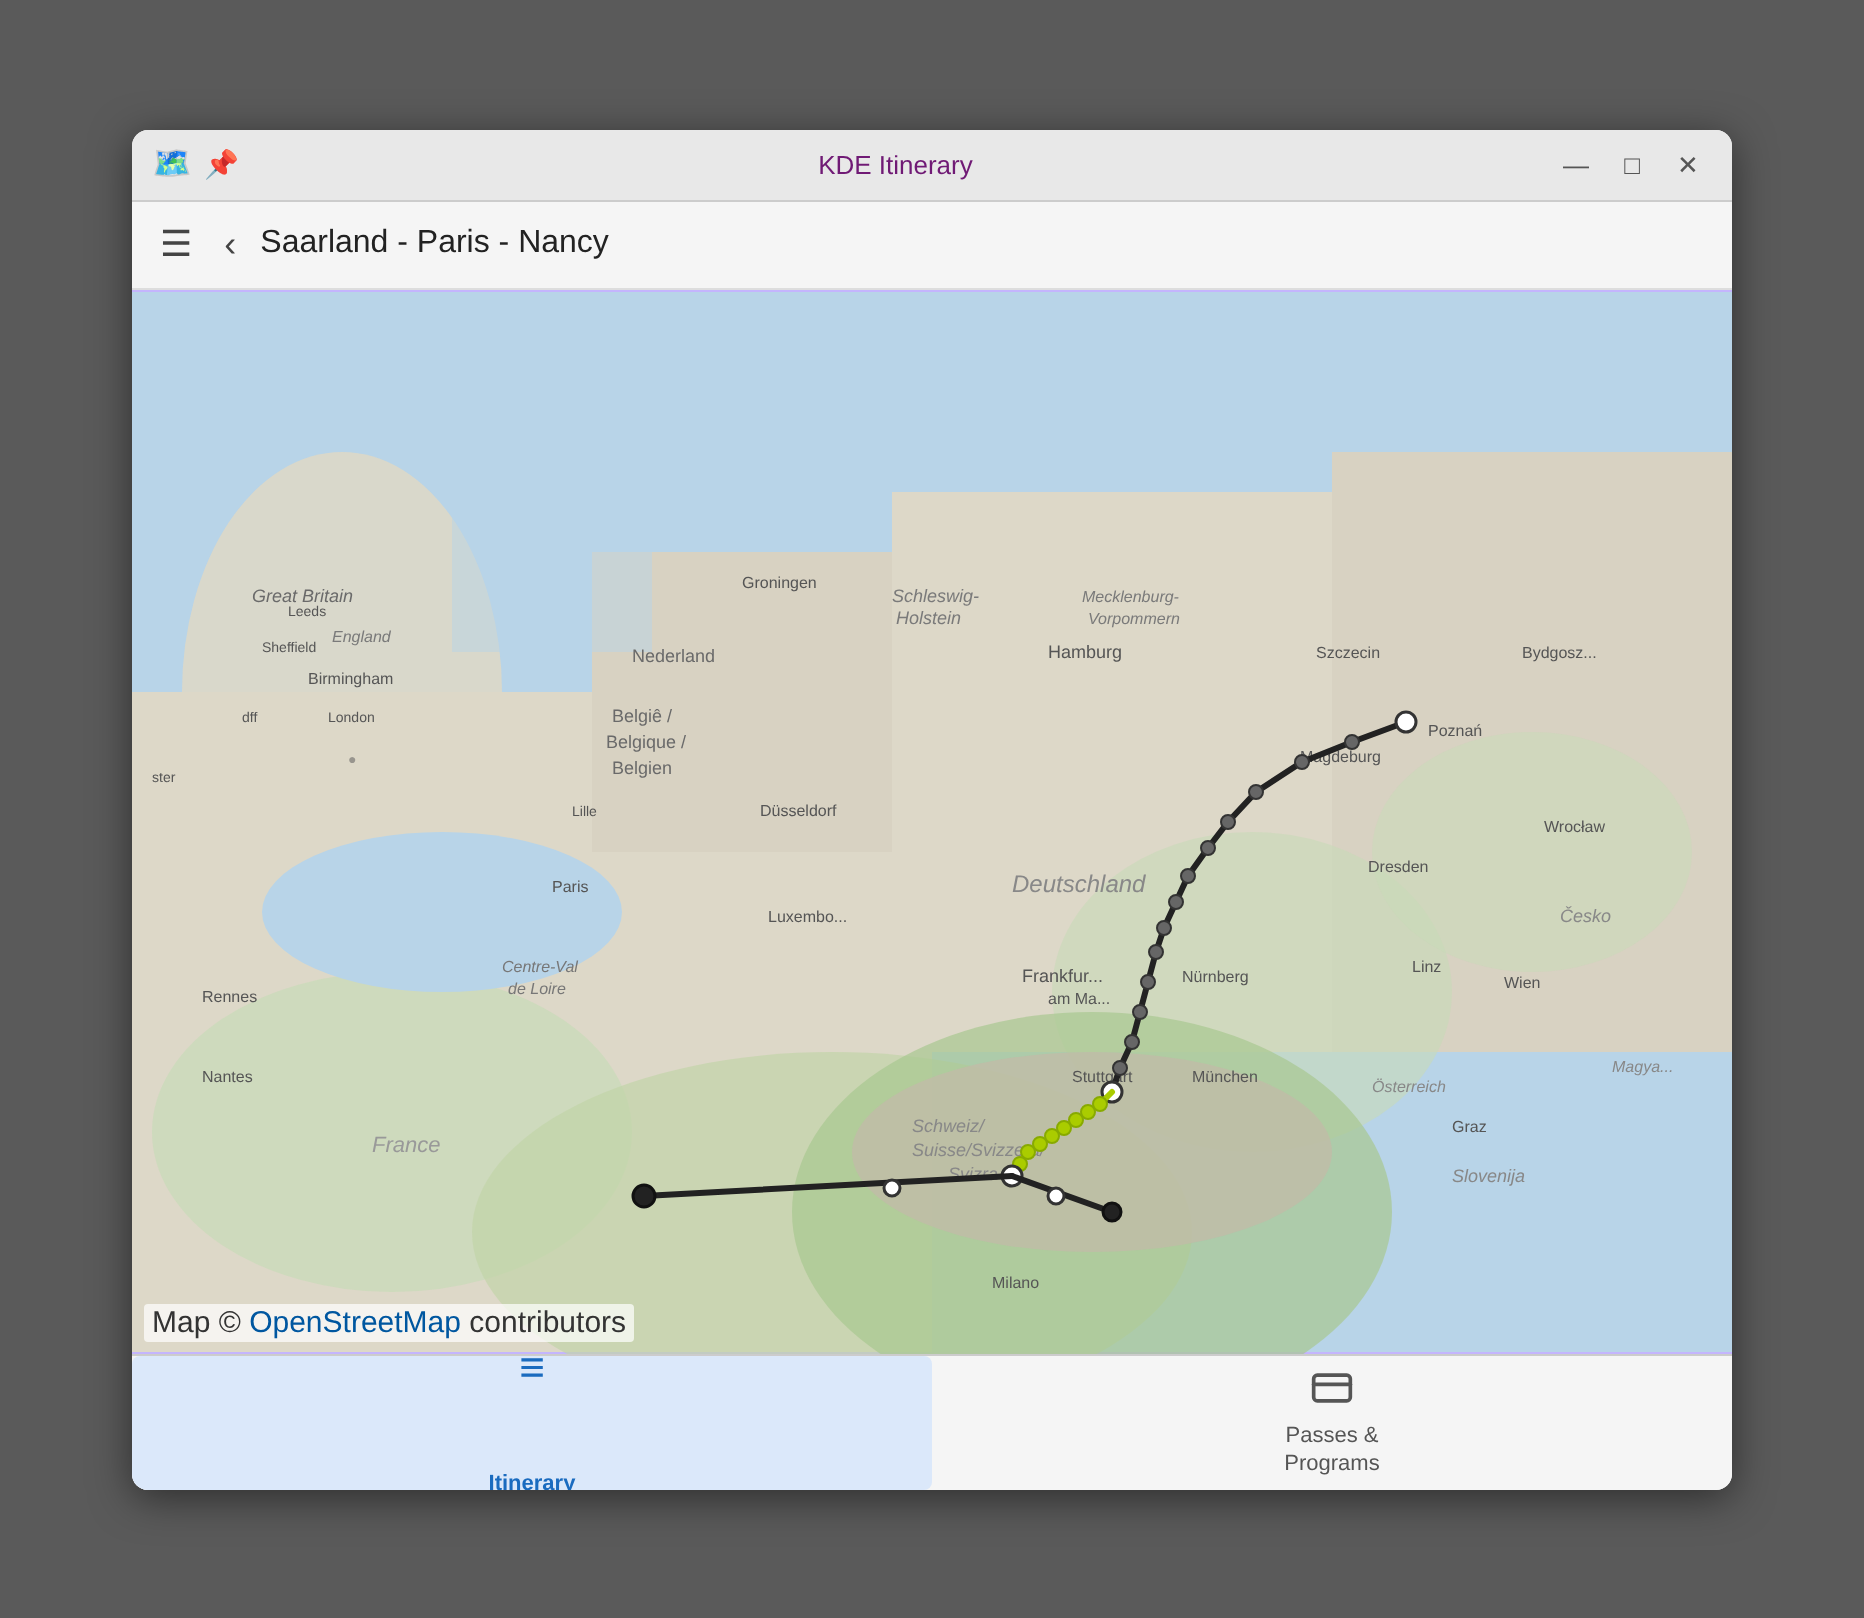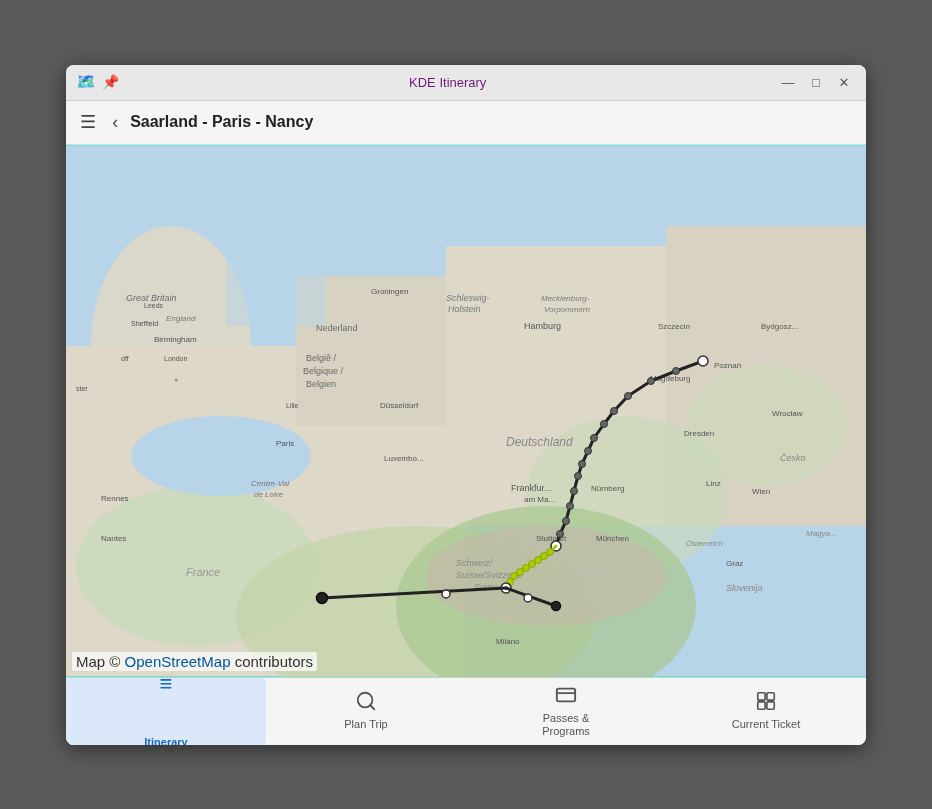--- a/index.html
+++ b/index.html
@@ -86,30 +86,30 @@
       background: none;
       border: none;
       cursor: pointer;
       font-size: 18px;
       color: #444;
       padding: 4px;
       border-radius: 4px;
     }
     .nav-title {
       font-size: 16px;
-      font-weight: 700;
+      font-weight: 400;
       color: #222;
     }
 
     
     .map-area {
       flex: 1;
       position: relative;
       overflow: hidden;
-      background: #5eead4;
+      background: #c4b5fd;
     }
 
     .map-canvas {
       width: 100%;
       height: 100%;
       position: absolute;
       top: 0; left: 0;
     }
 
     .map-attribution {
@@ -346,48 +346,28 @@
     </div>
   </div>
 
   <div class="tab-bar">
 
     <button class="tab-item active">
       <span class="tab-icon" style="font-size:22px;">≡</span>
       <span class="tab-label">Itinerary</span>
     </button>
 
-    <button class="tab-item">
-      <span class="tab-icon">
-        <svg width="22" height="22" viewBox="0 0 24 24" fill="none" stroke="#555" stroke-width="2" stroke-linecap="round" stroke-linejoin="round">
-          <circle cx="11" cy="11" r="8"></circle>
-          <line x1="21" y1="21" x2="16.65" y2="16.65"></line>
-        </svg>
-      </span>
-      <span class="tab-label">Plan Trip</span>
-    </button>
 
     <button class="tab-item">
       <span class="tab-icon">
         <svg width="22" height="22" viewBox="0 0 24 24" fill="none" stroke="#555" stroke-width="2" stroke-linecap="round" stroke-linejoin="round">
           <rect x="2" y="5" width="20" height="14" rx="2"></rect>
           <line x1="2" y1="10" x2="22" y2="10"></line>
         </svg>
       </span>
       <span class="tab-label" style="white-space:pre-line;">Passes &amp;
 Programs</span>
     </button>
 
-    <button class="tab-item">
-      <span class="tab-icon">
-        <svg width="22" height="22" viewBox="0 0 24 24" fill="none" stroke="#555" stroke-width="1.8">
-          <rect x="3" y="3" width="8" height="8" rx="1" stroke="#555" stroke-width="1.8"></rect>
-          <rect x="13" y="3" width="8" height="8" rx="1" stroke="#555" stroke-width="1.8"></rect>
-          <rect x="3" y="13" width="8" height="8" rx="1" stroke="#555" stroke-width="1.8"></rect>
-          <rect x="13" y="13" width="8" height="8" rx="1" stroke="#555" stroke-width="1.8"></rect>
-        </svg>
-      </span>
-      <span class="tab-label">Current Ticket</span>
-    </button>
 
   </div>
 
 </div>
 
 </body></html>

